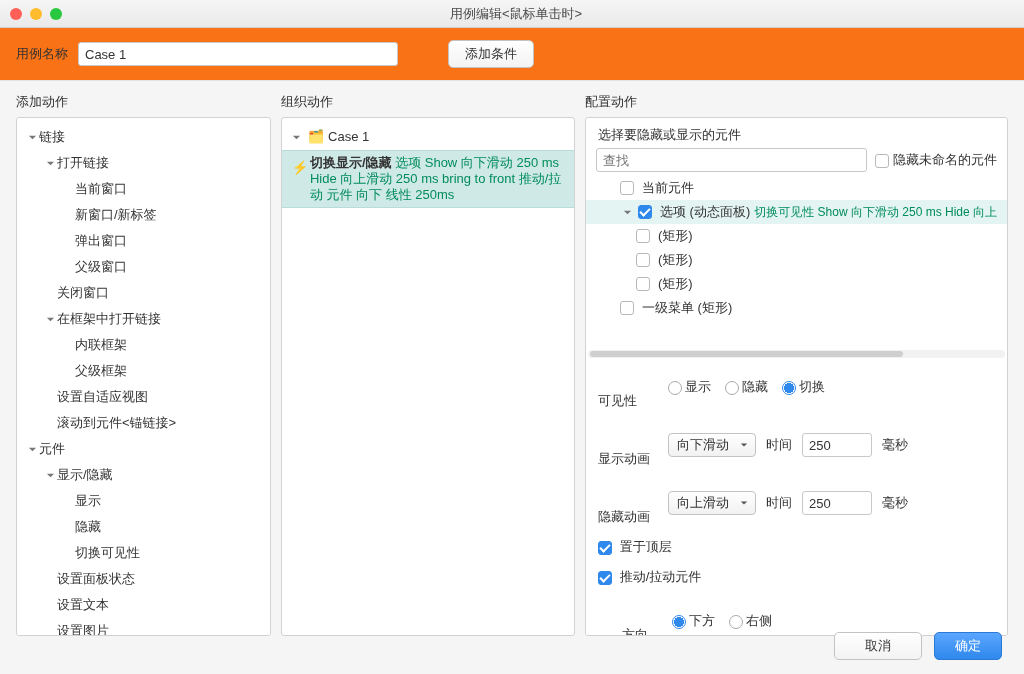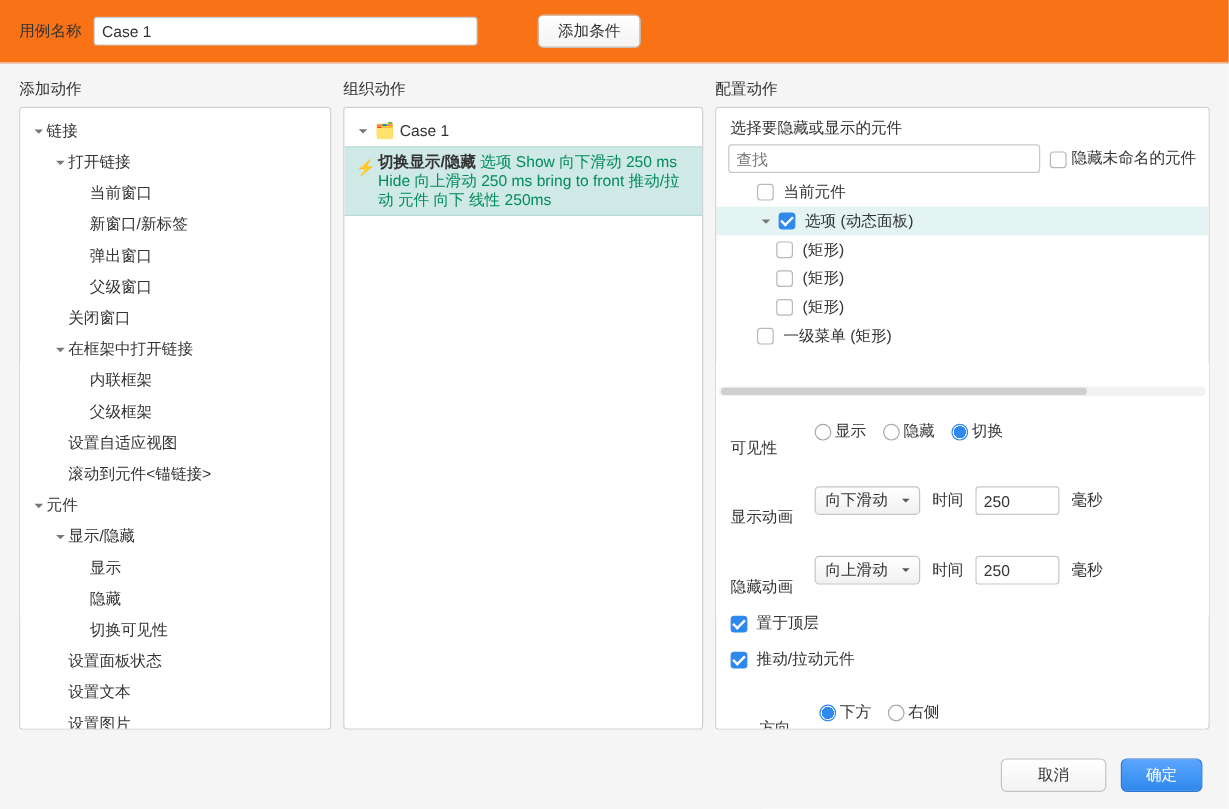--- a/index.html
+++ b/index.html
@@ -66,20 +66,28 @@
 .subrow { padding-left: 36px; }
 
 .footer { position: absolute; bottom: 14px; right: 22px; display: flex; gap: 12px; }
 .btn.primary { background: linear-gradient(#5aa6ff,#2f88ec); color: #fff; border-color: #2a79d4; padding: 4px 20px; }
 .btn.default { padding: 4px 30px; }
 </style>
 </head>
 <body>
 <div class="window">
 
+<div class="titlebar">
+  <div class="traffic-lights">
+    <div class="tl red"></div>
+    <div class="tl yellow"></div>
+    <div class="tl green"></div>
+  </div>
+  <div class="titletext">用例编辑&lt;鼠标单击时&gt;</div>
+</div>
 
 <div class="toprow">
   <span class="label">用例名称</span>
   <input class="input" style="width: 320px;" value="Case 1">
   <button class="btn" style="margin-left:40px">添加条件</button>
 </div>
 
 <div class="cols">
 
   <div class="col col1">
@@ -227,20 +235,21 @@
               <span class="label">当前元件</span>
             </div>
             <div class="erow eindent1 sel">
               <span class="twisty">
                 <svg viewBox="0 0 10 10">
                   <path d="M1 3l4 4 4-4z"></path>
                 </svg>
               </span>
               <span class="cbx checked"></span>
               <span class="label">选项 (动态面板)</span>
+              <span class="elabel2"> 切换可见性 Show 向下滑动 250 ms Hide 向上</span>
             </div>
             <div class="erow eindent2">
               <span class="cbx"></span>
               <span class="label">(矩形)</span>
             </div>
             <div class="erow eindent2">
               <span class="cbx"></span>
               <span class="label">(矩形)</span>
             </div>
             <div class="erow eindent2">

